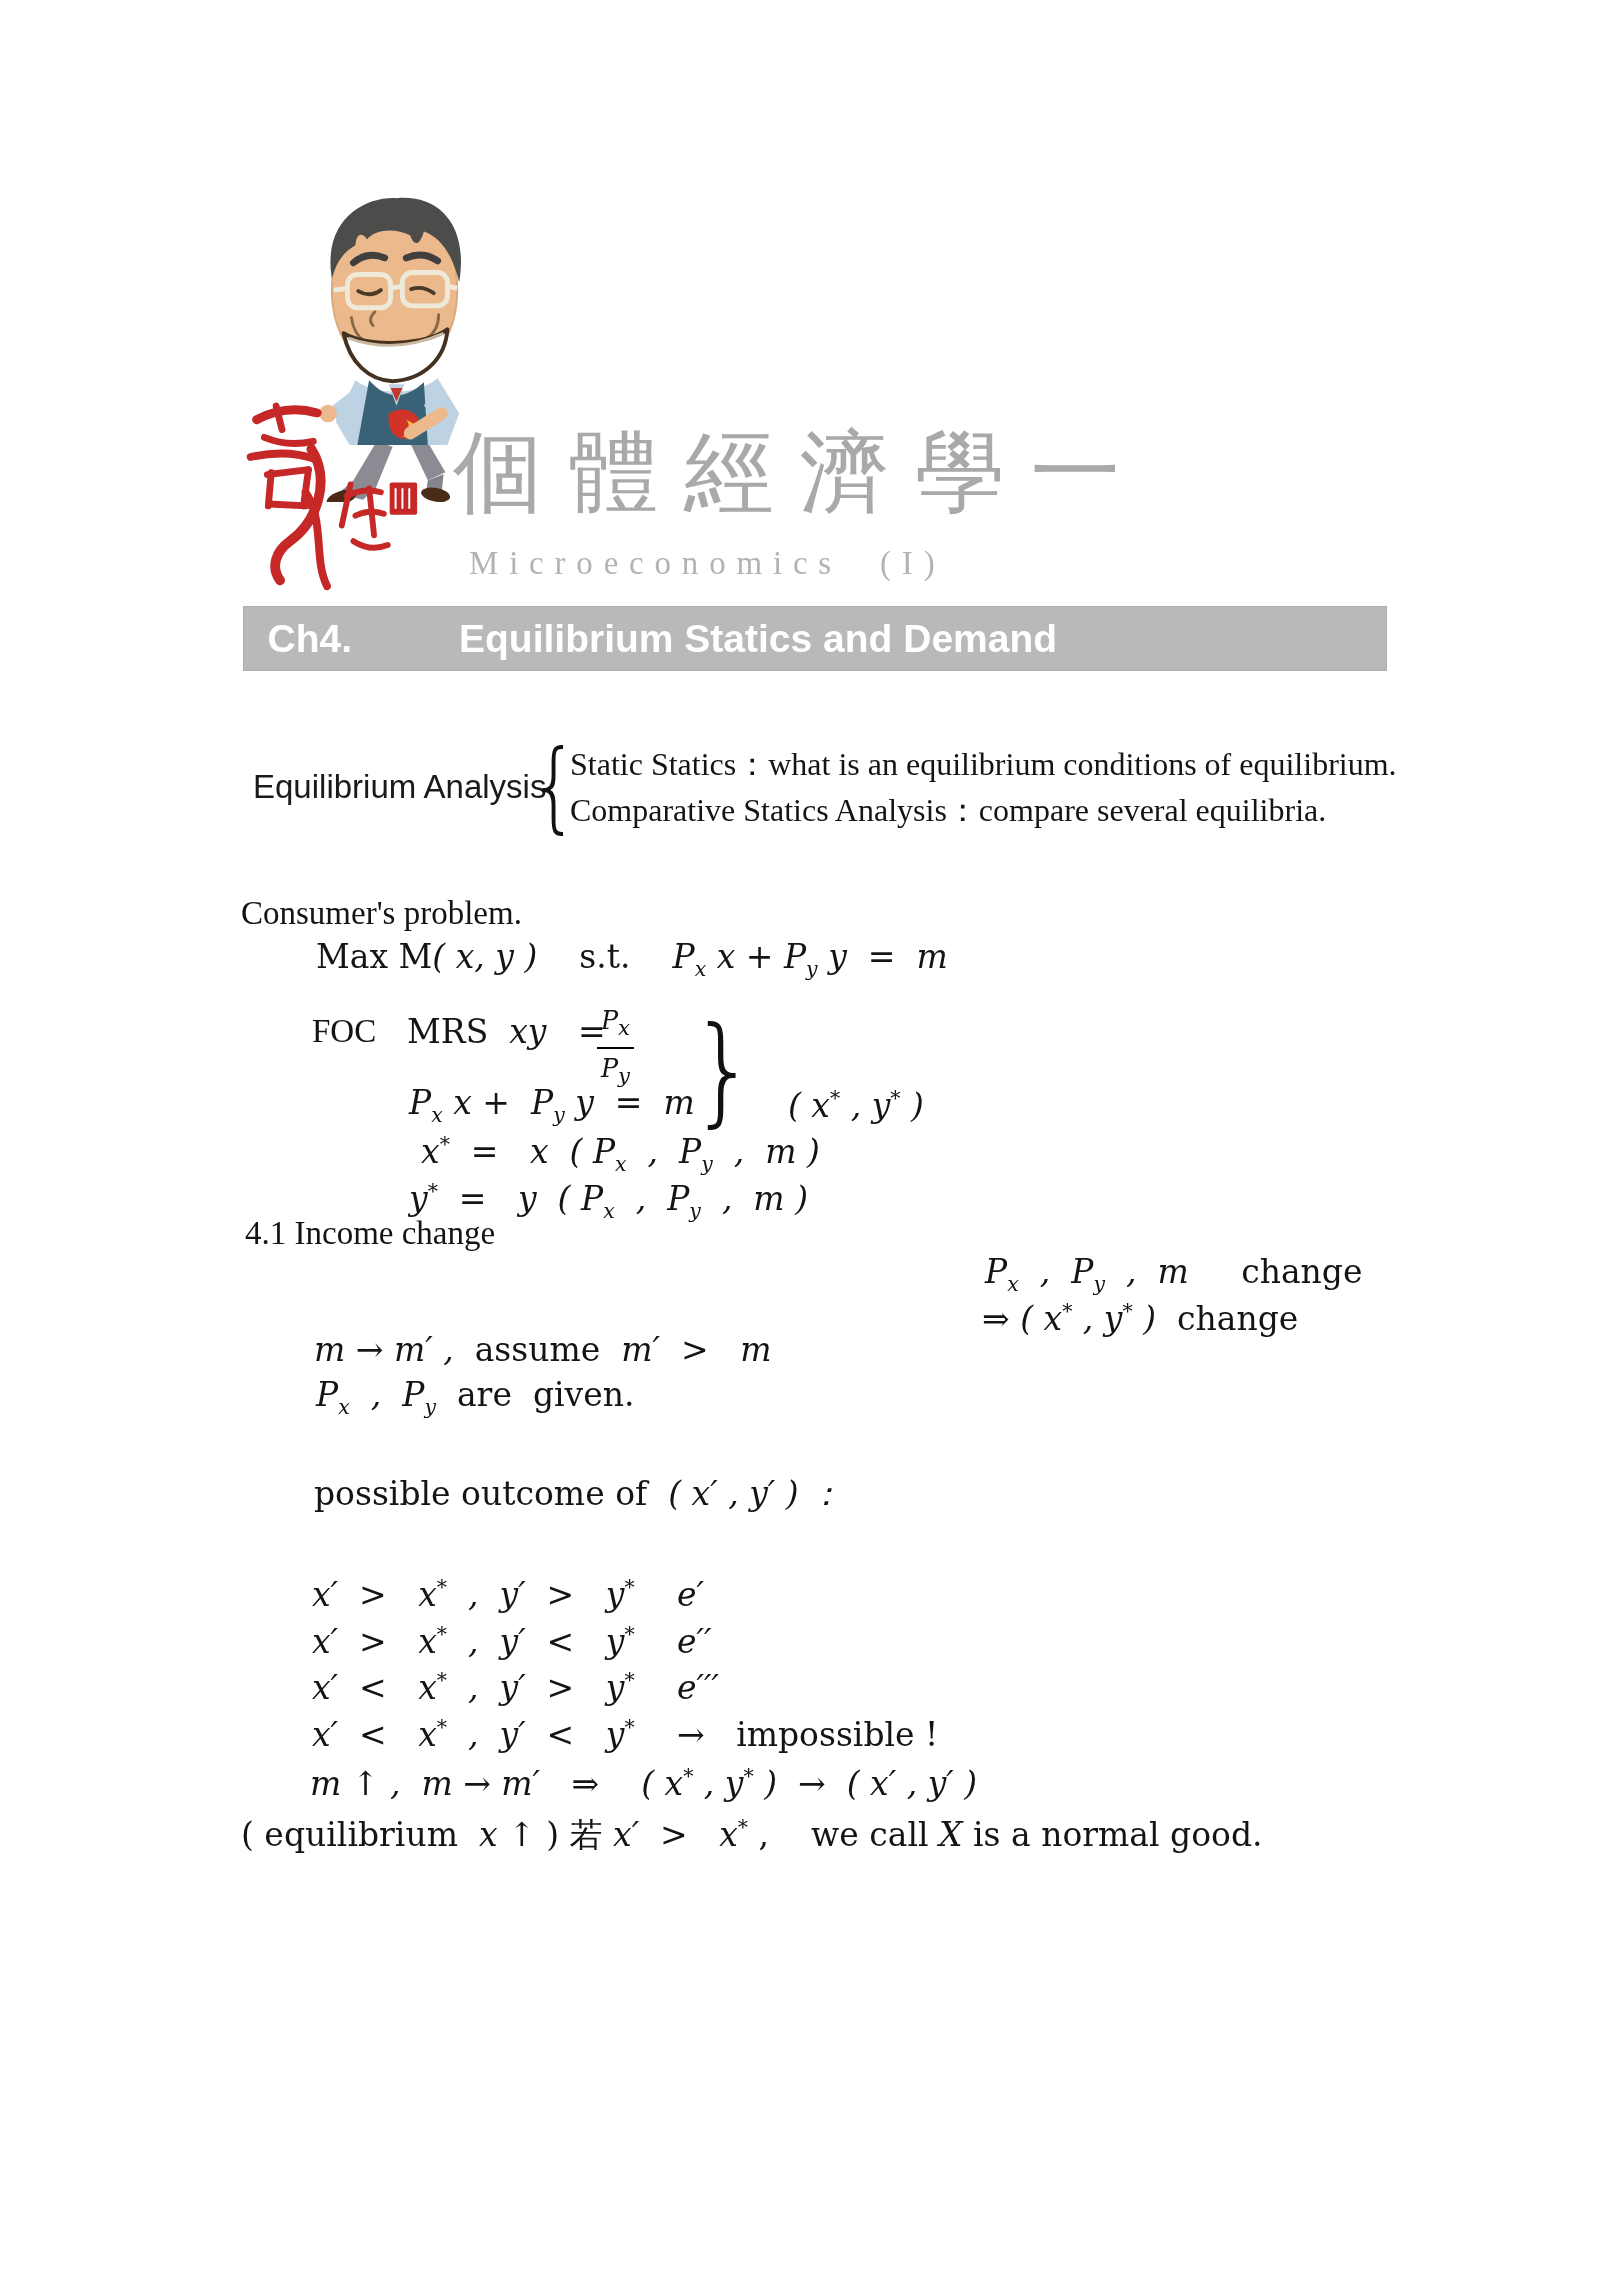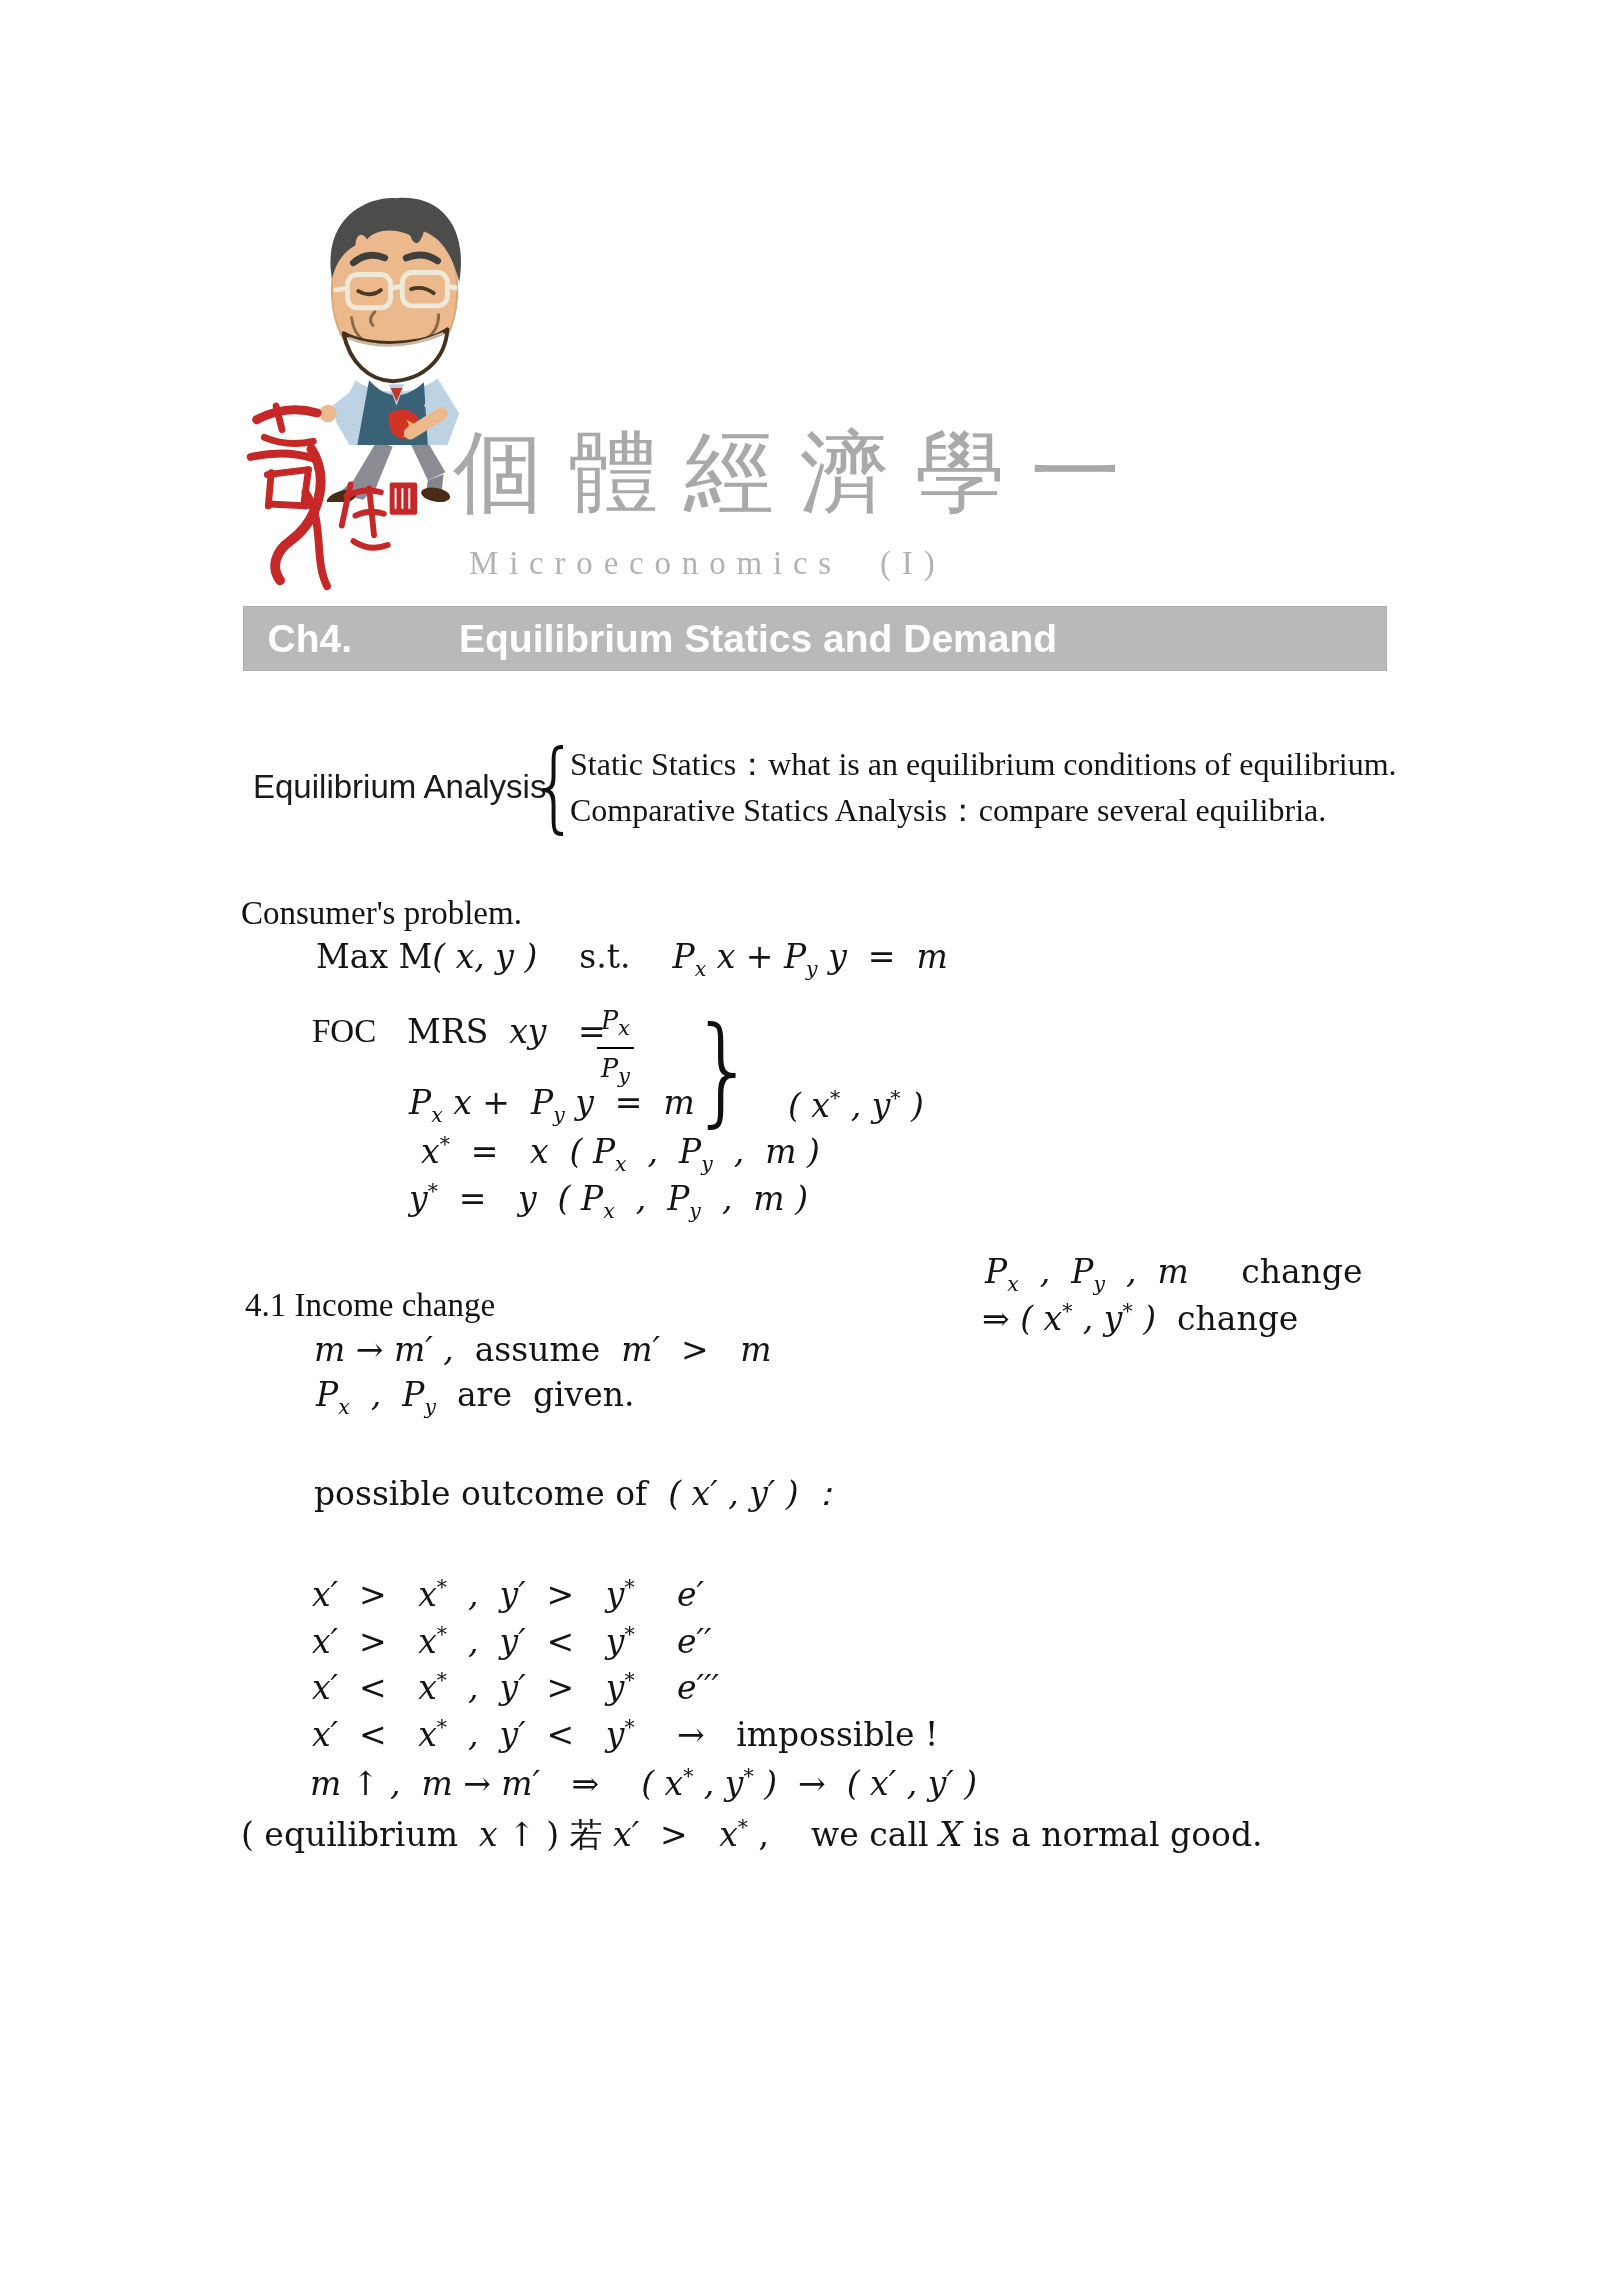--- a/index.html
+++ b/index.html
@@ -140,21 +140,21 @@
   </div>
   <div class="abs math" style="left:409px;top:1081px;">P<sub>x</sub> x +  P<sub>y</sub> y  =  m</div>
   <div class="abs brace brace-right" style="left:686px;top:992px;">}</div>
   <div class="abs math" style="left:788px;top:1049px;margin-top:35px;">( x<sup>*</sup> , y<sup>*</sup> )</div>
   <div class="abs math" style="left:409px;top:1130px;margin-left:12px;">x<sup>*</sup>  =   x  ( P<sub>x</sub>  ,  P<sub>y</sub>  ,  m )</div>
   <div class="abs math" style="left:409px;top:1177px;">y<sup>*</sup>  =   y  ( P<sub>x</sub>  ,  P<sub>y</sub>  ,  m )</div>
 
   <div class="abs math" style="left:985px;top:1250px;">P<sub>x</sub>  ,  P<sub>y</sub>  ,  m     <span class="up">change</span></div>
   <div class="abs math" style="left:982px;top:1297px;">⇒ ( x<sup>*</sup> , y<sup>*</sup> )  <span class="up">change</span></div>
 
-  <div class="abs serif" style="left:245px;top:1284px;text-align:center;">4.1 Income change</div>
+  <div class="abs serif" style="left:245px;top:1212px;text-align:center;">4.1 Income change</div>
   <div class="abs math" style="left:314px;top:1328px;">m → m′ ,  <span class="up">assume</span>  m′  &gt;   m</div>
   <div class="abs math" style="left:316px;top:1373px;">P<sub>x</sub>  ,  P<sub>y</sub>  <span class="up">are  given.</span></div>
   <div class="abs math outcome-row" style="left:312px;top:1573px;">
     <span class="cond">x′  &gt;   x<sup>*</sup>  ,  y′  &gt;   y<sup>*</sup></span>
     <span>e′</span>
   </div>
 
   <div class="abs math" style="left:314px;top:1472px;"><span class="up">possible outcome of</span>  ( x′ , y′ ) ：</div>
   <div class="abs math outcome-row" style="left:312px;top:1620px;">
     <span class="cond">x′  &gt;   x<sup>*</sup>  ,  y′  &lt;   y<sup>*</sup></span>

